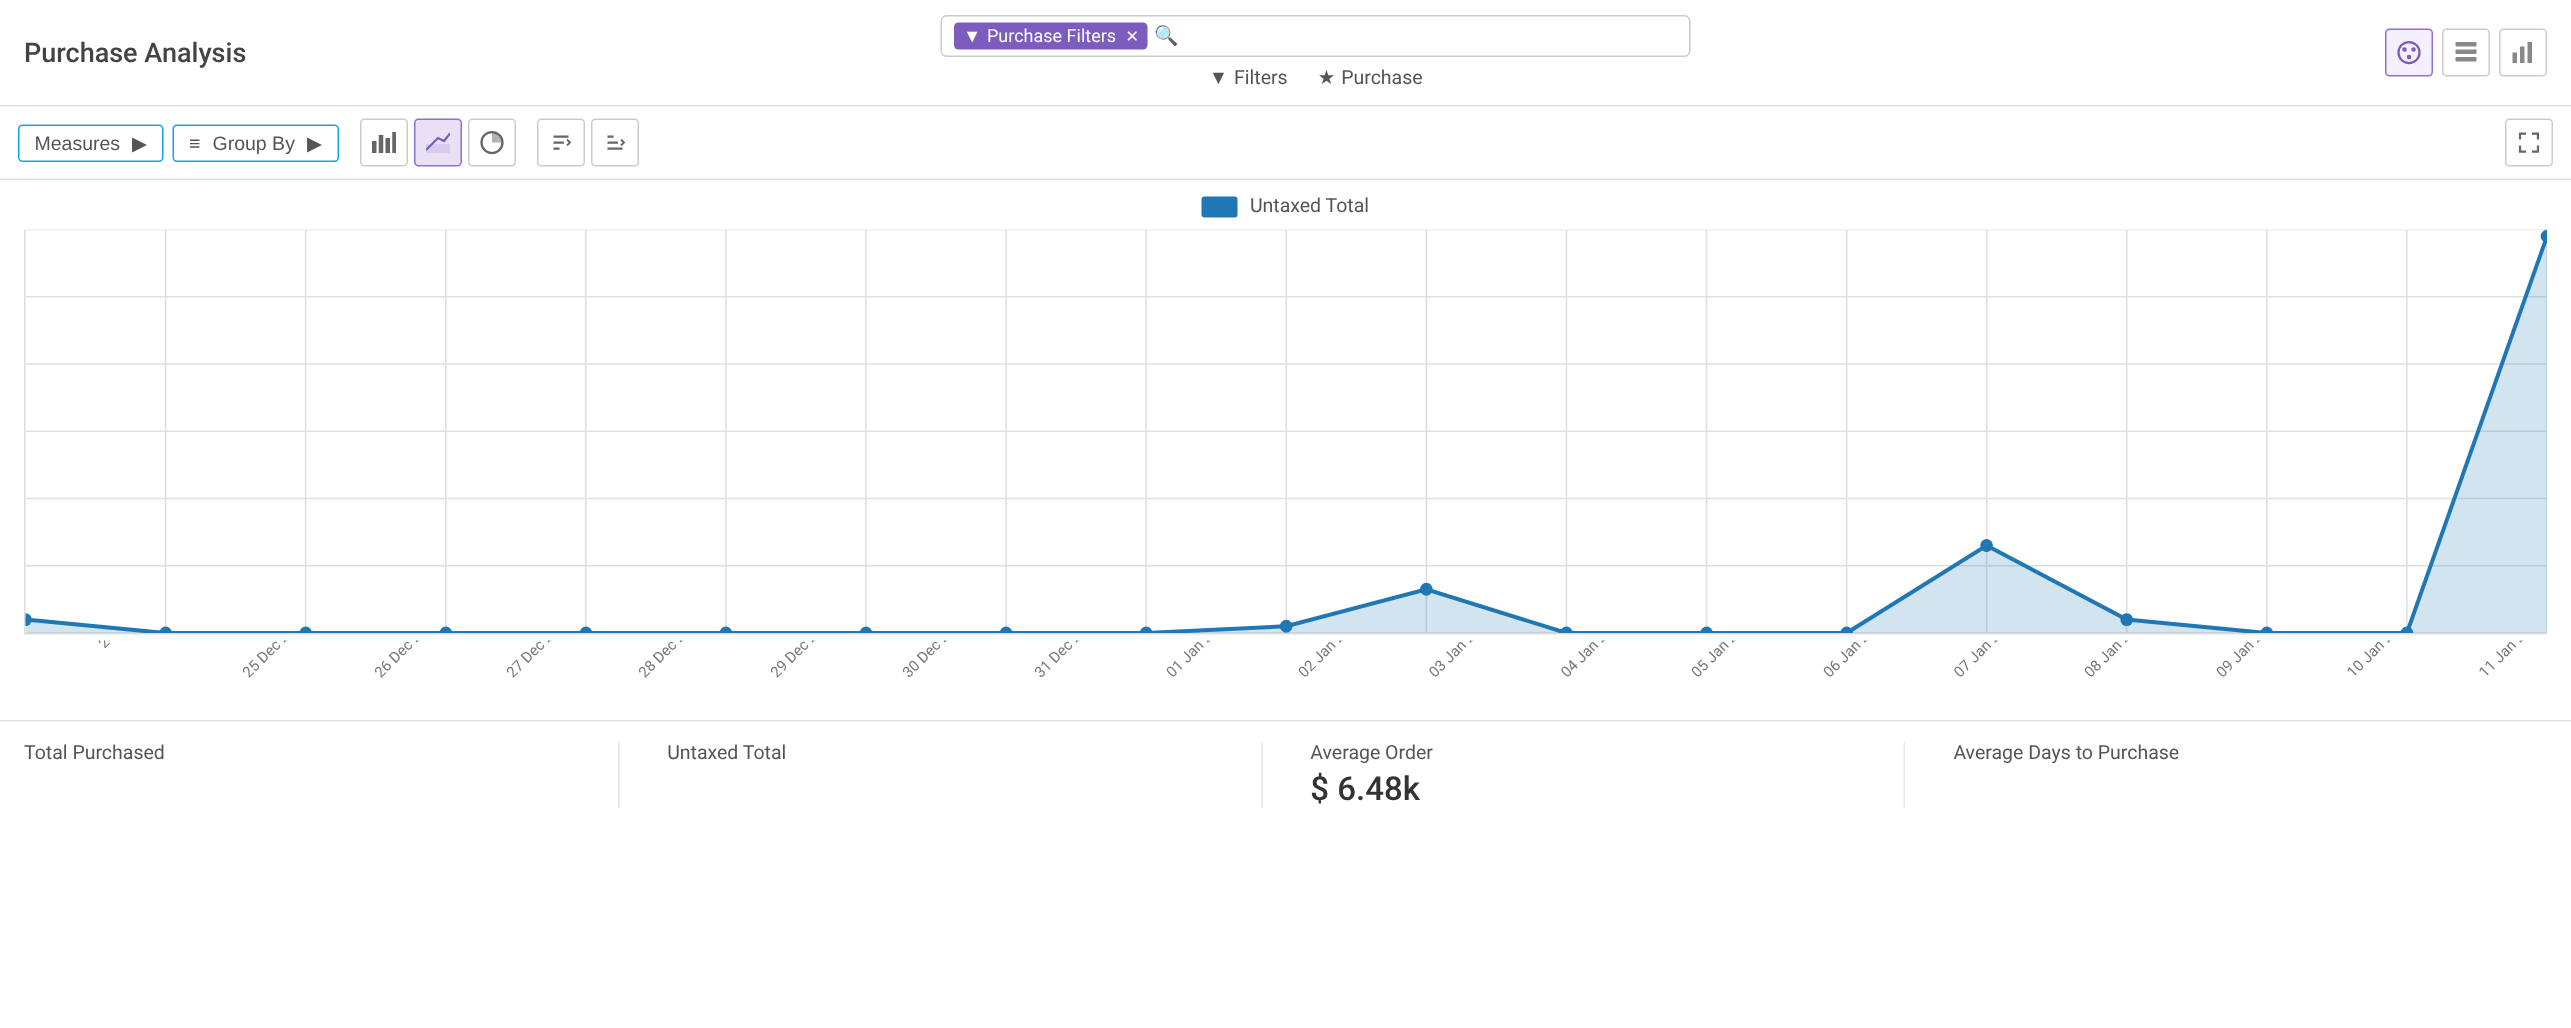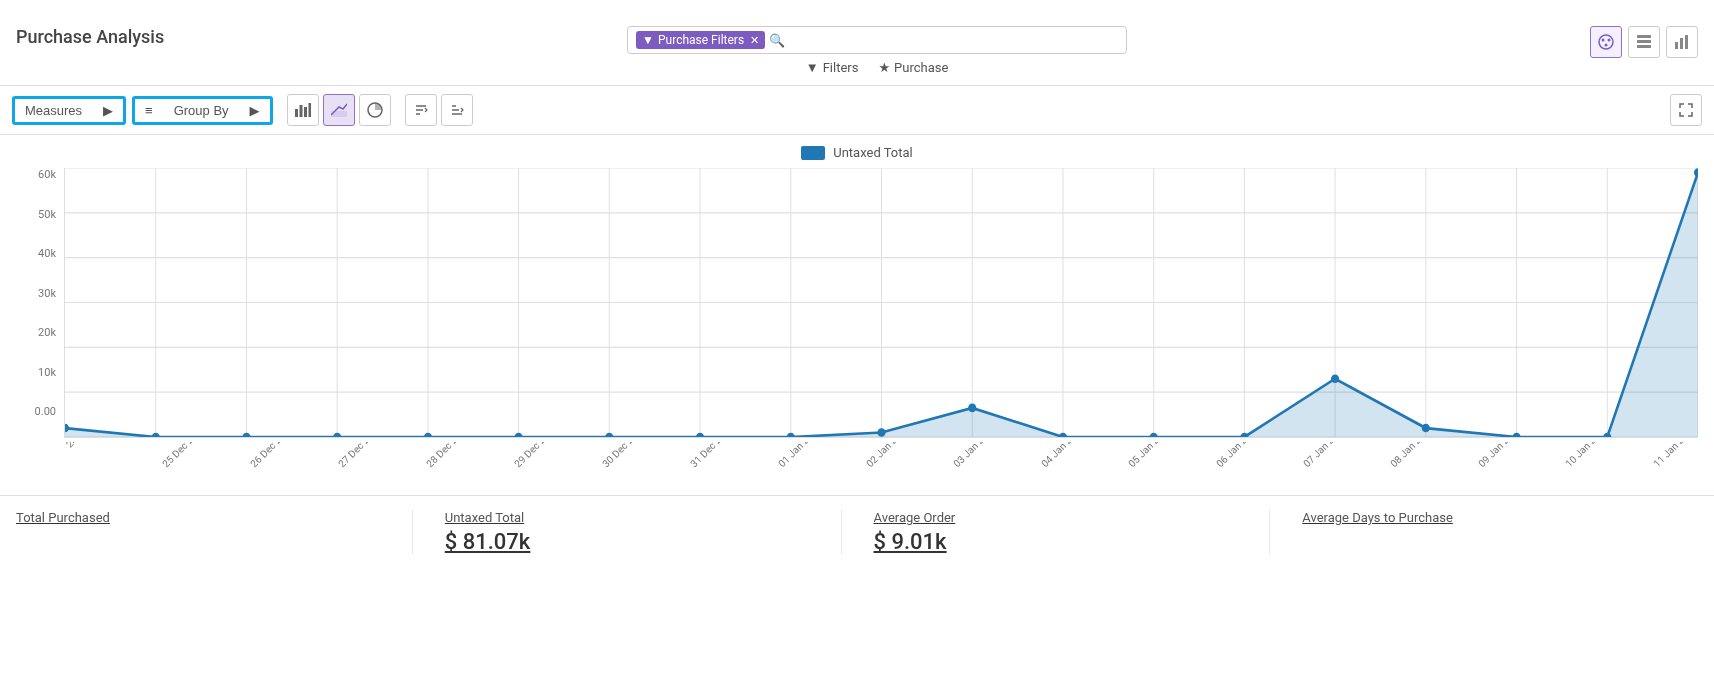--- a/index.html
+++ b/index.html
@@ -1,46 +1,46 @@
 <!DOCTYPE html>
 <html><head>
   <meta charset="utf-8">
   <style>
     * { box-sizing: border-box; margin: 0; padding: 0; }
     body { font-family: -apple-system, BlinkMacSystemFont, 'Segoe UI', Roboto, sans-serif; background: #fff; color: #333; font-size: 13px; }
 
-    .header { display: flex; align-items: flex-start; justify-content: space-between; padding: 10px 16px; border-bottom: 1px solid #e0e0e0; margin-top: 16px; }
+    .header { display: flex; align-items: center; justify-content: space-between; padding: 10px 16px; border-bottom: 1px solid #e0e0e0; }
     .header-left { font-size: 18px; font-weight: 500; color: #444; }
     .header-center { display: flex; flex-direction: column; align-items: center; gap: 6px; flex: 1; margin: 0 30px; }
     .search-bar { display: flex; align-items: center; border: 1px solid #ccc; border-radius: 4px; padding: 4px 8px; width: 500px; background: #fff; }
     .filter-tag { display: flex; align-items: center; background: #7c5cbf; color: #fff; border-radius: 3px; padding: 2px 6px; font-size: 12px; gap: 4px; }
     .filter-tag-close { cursor: pointer; font-size: 11px; margin-left: 2px; }
     .search-input { border: none; outline: none; flex: 1; font-size: 13px; color: #666; margin-left: 6px; }
     .search-icon-btn { color: #666; cursor: pointer; margin-left: 4px; }
     .filter-actions { display: flex; align-items: center; gap: 20px; }
     .filter-btn { display: flex; align-items: center; gap: 4px; color: #555; cursor: pointer; font-size: 13px; }
     .header-right { display: flex; align-items: center; gap: 6px; }
     .view-btn { width: 32px; height: 32px; display: flex; align-items: center; justify-content: center; border: 1px solid #ccc; border-radius: 3px; cursor: pointer; color: #555; font-size: 16px; }
     .view-btn.active { background: #f5f0ff; border-color: #9070cc; color: #7c5cbf; }
 
     .toolbar { display: flex; align-items: center; padding: 8px 12px; border-bottom: 1px solid #e0e0e0; gap: 6px; }
-    .toolbar-btn { display: flex; align-items: center; gap: 21px; border: 3px solid #0ea5e9; border-radius: 3px; padding: 4px 10px; cursor: pointer; background: #fff; font-size: 13px; color: #555; }
+    .toolbar-btn { display: flex; align-items: center; gap: 8px; border: 1px solid #0ea5e9; border-radius: 3px; padding: 4px 10px; cursor: pointer; background: #fff; font-size: 13px; color: #555; }
     .chart-type-btn { width: 32px; height: 32px; display: flex; align-items: center; justify-content: center; border: 1px solid #ccc; border-radius: 3px; cursor: pointer; background: #fff; color: #666; font-size: 15px; }
     .chart-type-btn.active { background: #e8e0f5; border-color: #9070cc; color: #7c5cbf; }
     .spacer { flex: 1; }
     .sort-btn { width: 32px; height: 32px; display: flex; align-items: center; justify-content: center; border: 1px solid #ccc; border-radius: 3px; cursor: pointer; background: #fff; color: #666; font-size: 15px; }
     .expand-btn { width: 32px; height: 32px; display: flex; align-items: center; justify-content: center; border: 1px solid #ccc; border-radius: 3px; cursor: pointer; background: #fff; color: #666; font-size: 15px; margin-left: auto; }
 
     .chart-area { padding: 10px 16px 0; position: relative; height: 360px; }
     .chart-legend { display: flex; align-items: center; justify-content: center; gap: 8px; margin-bottom: 8px; font-size: 13px; color: #555; }
     .legend-color { width: 24px; height: 14px; background: #1f77b4; border-radius: 2px; }
     .y-axis { display: flex; flex-direction: column; justify-content: space-between; align-items: flex-end; padding-right: 8px; padding-bottom: 20px; width: 48px; font-size: 11px; color: #777; }
     .chart-plot { flex: 1; position: relative; border-left: 1px solid #ddd; border-bottom: 1px solid #ddd; }
 
-    .stats-bar { display: flex; border-top: 1px solid #e0e0e0; padding: 14px 16px; gap: 16px; text-decoration: underline; }
+    .stats-bar { display: flex; border-top: 1px solid #e0e0e0; padding: 14px 16px; gap: 16px; }
     .stat-item { flex: 1; padding: 0 16px; border-right: 1px solid #e8e8e8; }
     .stat-item:first-child { padding-left: 0; }
     .stat-item:last-child { border-right: none; }
     .stat-label { font-size: 13px; color: #555; margin-bottom: 4px; }
     .stat-value { font-size: 22px; font-weight: 500; color: #333; }
 
     svg.chart-svg { width: 100%; height: 100%; }
   </style>
 </head>
 <body>
@@ -161,29 +161,20 @@
 
 <div class="chart-area">
 
   <div class="chart-legend">
     <div class="legend-color"></div>
     <span>Untaxed Total</span>
   </div>
 
   <div style="display:flex;height:270px;">
 
-    <div class="y-axis">
-      <span>60k</span>
-      <span>50k</span>
-      <span>40k</span>
-      <span>30k</span>
-      <span>20k</span>
-      <span>10k</span>
-      <span>0.00</span>
-    </div>
 
     <div class="chart-plot" style="position:relative;">
       <svg class="chart-svg" viewBox="0 0 1600 250" preserveAspectRatio="none" style="position:absolute;top:0;left:0;width:100%;height:calc(100% - 0px);">
 
         <line x1="0" y1="0" x2="1600" y2="0" stroke="#e0e0e0" stroke-width="1"></line>
         <line x1="0" y1="41.7" x2="1600" y2="41.7" stroke="#e0e0e0" stroke-width="1"></line>
         <line x1="0" y1="83.3" x2="1600" y2="83.3" stroke="#e0e0e0" stroke-width="1"></line>
         <line x1="0" y1="125" x2="1600" y2="125" stroke="#e0e0e0" stroke-width="1"></line>
         <line x1="0" y1="166.7" x2="1600" y2="166.7" stroke="#e0e0e0" stroke-width="1"></line>
         <line x1="0" y1="208.3" x2="1600" y2="208.3" stroke="#e0e0e0" stroke-width="1"></line>
@@ -301,22 +292,21 @@
     </div>
   </div>
 </div>
 
 <div class="stats-bar">
   <div class="stat-item">
     <div class="stat-label">Total Purchased</div>
   </div>
   <div class="stat-item">
     <div class="stat-label">Untaxed Total</div>
-    <div class="stat-value">$ 81.07k</div>
   </div>
   <div class="stat-item">
     <div class="stat-label">Average Order</div>
-    <div class="stat-value">$ 9.01k</div>
+    <div class="stat-value">$ 6.48k</div>
   </div>
   <div class="stat-item">
     <div class="stat-label">Average Days to Purchase</div>
   </div>
 </div>
 
 </body></html>

